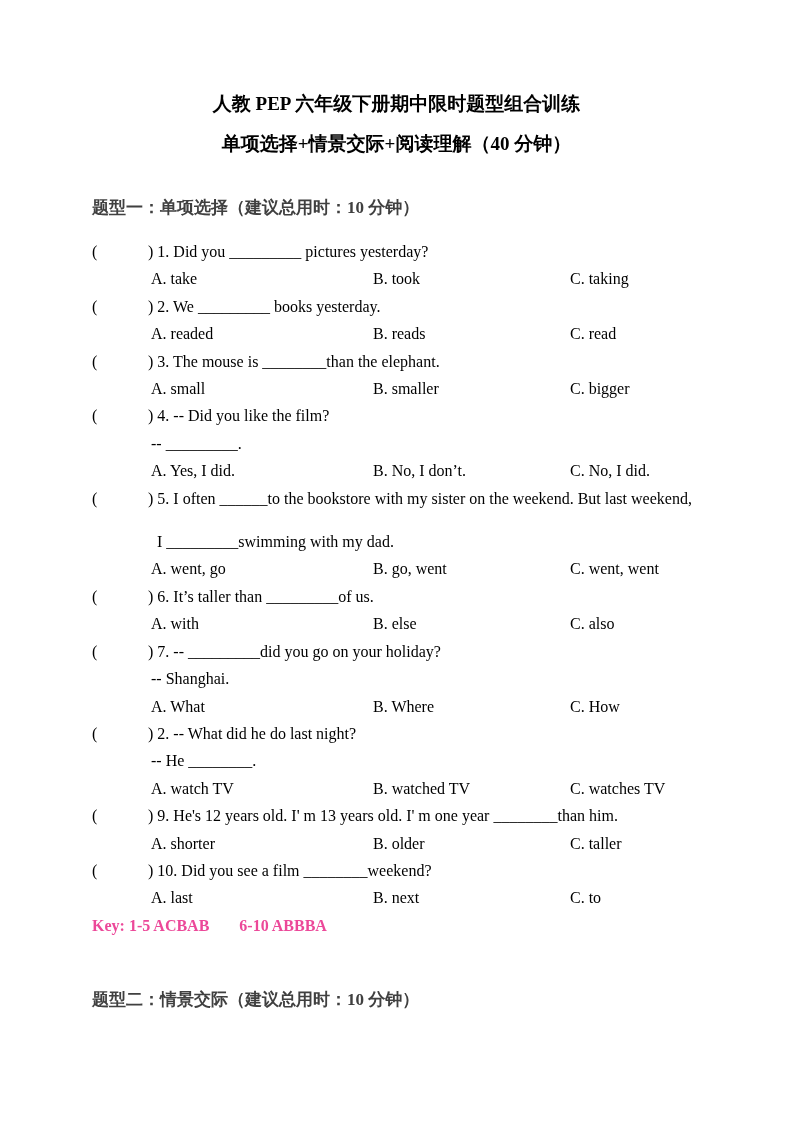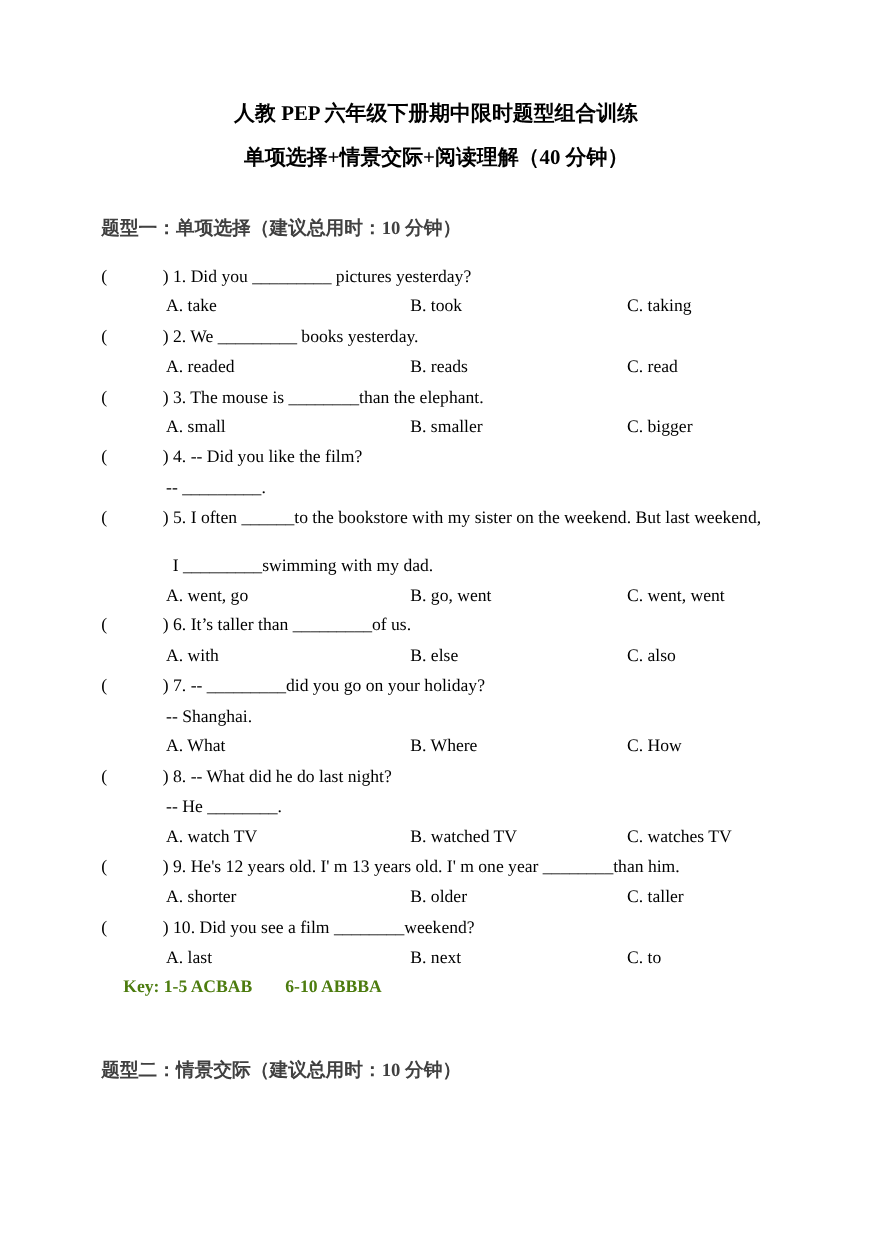--- a/index.html
+++ b/index.html
@@ -57,23 +57,22 @@
   .opts {
     padding-left: 59px;
   }
   .opt {
     display: inline-block;
   }
   .opt-a { width: 222px; }
   .opt-b { width: 197px; }
   .opt-c { }
   .answer-key {
-    color: #4d7c0f;
+    color: #ec4899;
     font-weight: bold;
-    margin-left: 20px;
   }
   .key-part2 {
     margin-left: 30px;
   }
   .section-heading-2 {
     margin-top: 47px;
   }
 </style>
 </head>
 <body>
@@ -99,39 +98,42 @@
       <span class="opt opt-a">A. readed</span><span class="opt opt-b">B. reads</span><span class="opt opt-c">C. read</span>
     </div>
 
     <div class="line"><span class="paren">(</span><span>) 3. The mouse is ________than the elephant.</span></div>
     <div class="line opts">
       <span class="opt opt-a">A. small</span><span class="opt opt-b">B. smaller</span><span class="opt opt-c">C. bigger</span>
     </div>
 
     <div class="line"><span class="paren">(</span><span>) 4. -- Did you like the film?</span></div>
     <div class="line cont">-- _________.</div>
+    <div class="line opts">
+      <span class="opt opt-a">A. Yes, I did.</span><span class="opt opt-b">B. No, I don’t.</span><span class="opt opt-c">C. No, I did.</span>
+    </div>
 
     <div class="line"><span class="paren">(</span><span>) 5. I often ______to the bookstore with my sister on the weekend. But last weekend,</span></div>
     <div class="line cont-q5">I _________swimming with my dad.</div>
     <div class="line opts">
       <span class="opt opt-a">A. went, go</span><span class="opt opt-b">B. go, went</span><span class="opt opt-c">C. went, went</span>
     </div>
 
     <div class="line"><span class="paren">(</span><span>) 6. It’s taller than _________of us.</span></div>
     <div class="line opts">
       <span class="opt opt-a">A. with</span><span class="opt opt-b">B. else</span><span class="opt opt-c">C. also</span>
     </div>
 
     <div class="line"><span class="paren">(</span><span>) 7. -- _________did you go on your holiday?</span></div>
     <div class="line cont">-- Shanghai.</div>
     <div class="line opts">
       <span class="opt opt-a">A. What</span><span class="opt opt-b">B. Where</span><span class="opt opt-c">C. How</span>
     </div>
 
-    <div class="line"><span class="paren">(</span><span>) 8. -- What did he do last night?</span></div>
+    <div class="line"><span class="paren">(</span><span>) 2. -- What did he do last night?</span></div>
     <div class="line cont">-- He ________.</div>
     <div class="line opts">
       <span class="opt opt-a">A. watch TV</span><span class="opt opt-b">B. watched TV</span><span class="opt opt-c">C. watches TV</span>
     </div>
 
     <div class="line"><span class="paren">(</span><span>) 9. He's 12 years old. I' m 13 years old. I' m one year ________than him.</span></div>
     <div class="line opts">
       <span class="opt opt-a">A. shorter</span><span class="opt opt-b">B. older</span><span class="opt opt-c">C. taller</span>
     </div>
 

